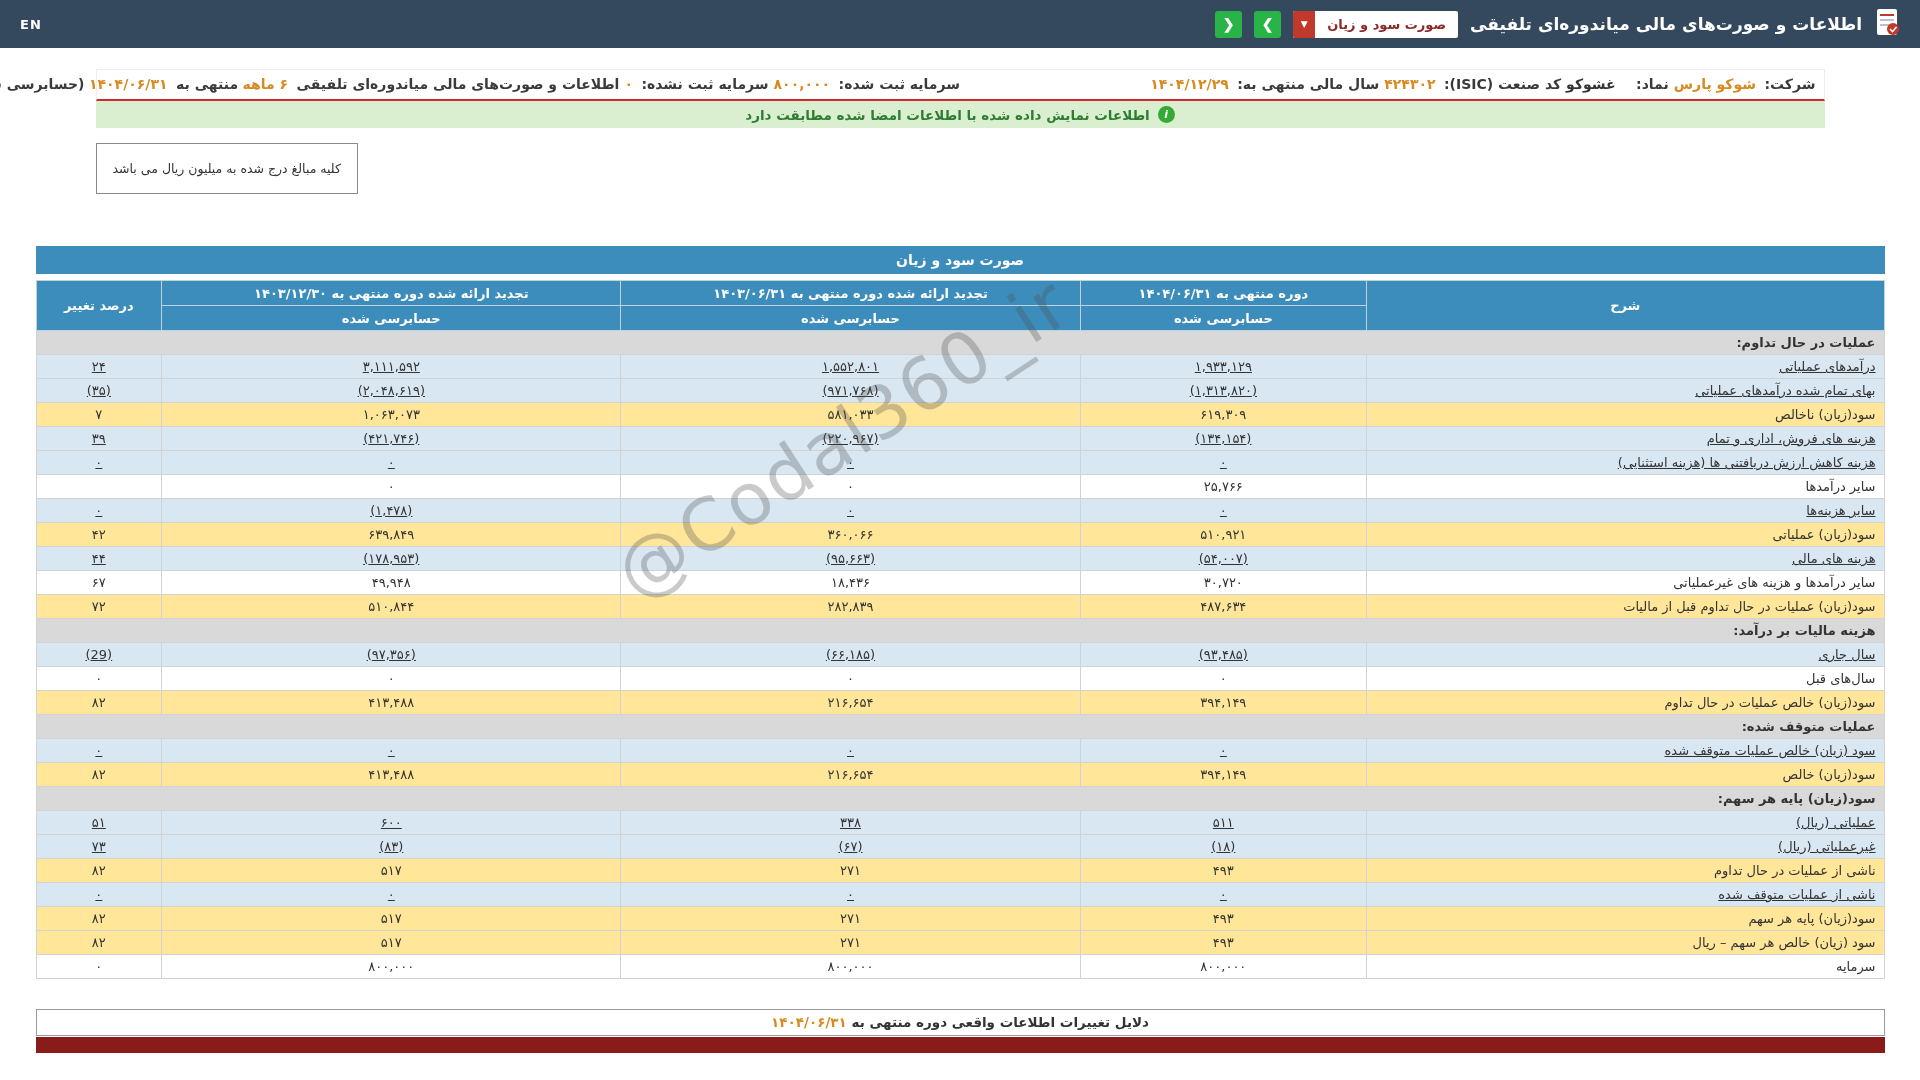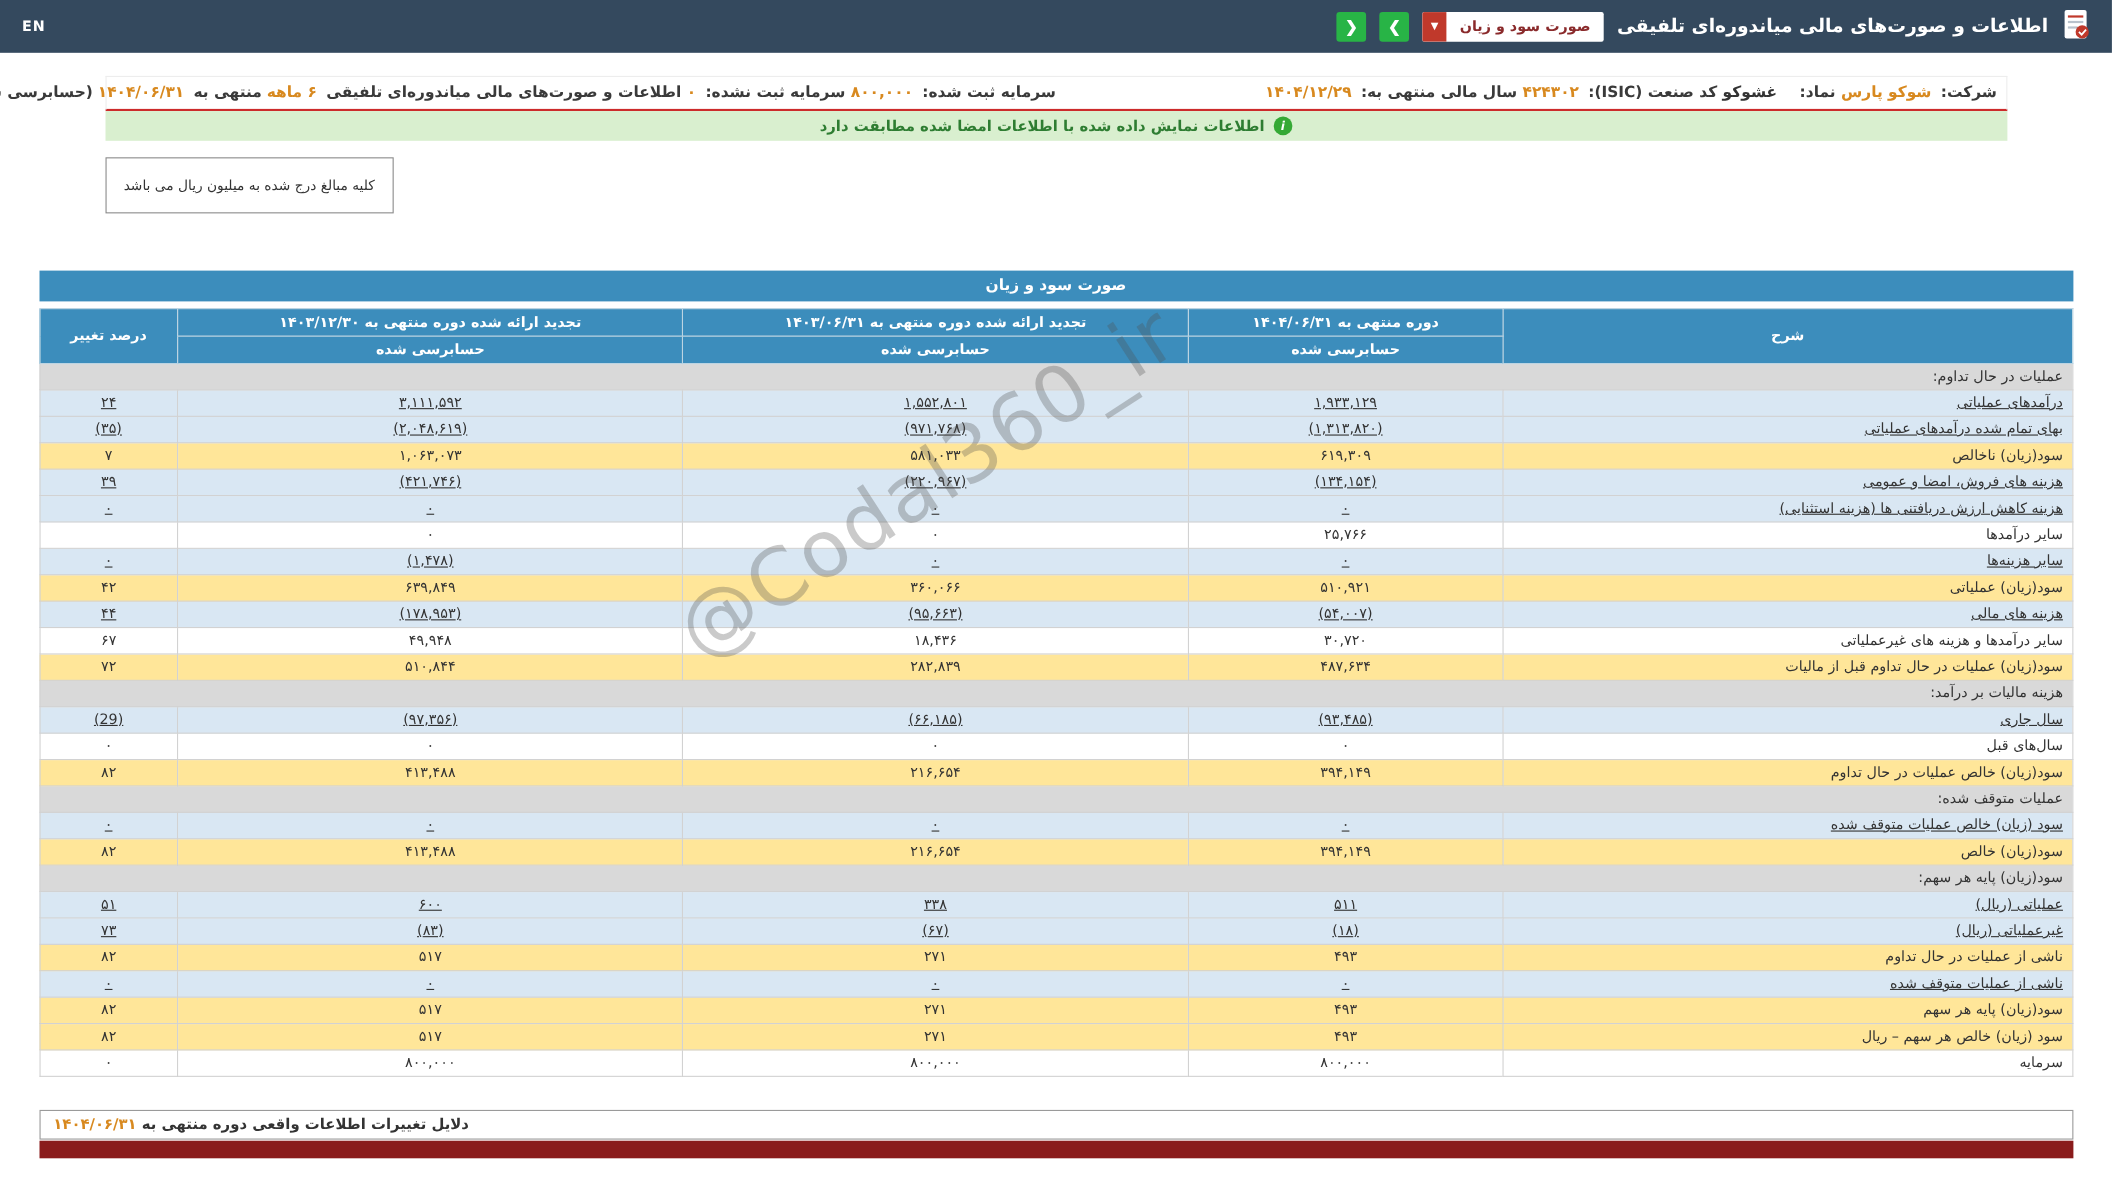--- a/index.html
+++ b/index.html
@@ -47,29 +47,29 @@
   table.pl { width:100%; border-collapse:collapse; table-layout:fixed; }
   table.pl th { background:#3c8dbc; color:#fff; font-weight:bold; font-size:13px;
                 border:1px solid #bcd4e2; height:25px; padding:0 4px; }
   table.pl td { font-size:13px; height:24px; border:1px solid #d2d2d2; padding:0 8px; color:#333; }
   td.desc { text-align:right; }
   td.num  { text-align:center; }
   td.neg, .neg { color:#c00000; }
   tr.blue   td { background:#d9e7f3;text-decoration:underline; }
   tr.yellow td { background:#ffe699; }
   tr.white  td { background:#ffffff; }
-  tr.section td { background:#d9d9d9; font-weight:normal;margin-top:32px; }
+  tr.section td { background:#d9d9d9; font-weight:bold;margin-top:32px; }
 
   .watermark { position:absolute; top:150px; left:545px; direction:ltr;
                transform:rotate(-33deg); font-size:72px; font-weight:500; letter-spacing:2px;
                color:rgba(80,80,80,0.30); pointer-events:none; white-space:nowrap; }
 
   
   .reasons-bar { width:1849px; margin:30px auto 0; border:1px solid #9a9a9a; padding:4px 12px;
-                 font-size:13.5px; font-weight:bold; color:#333; text-align:left; height:27px; }
+                 font-size:13.5px; font-weight:bold; color:#333; text-align:center; height:27px; }
   .reasons-bar .orange { color:#d8891f; }
   .footer-ticker { width:1849px; margin:1px auto 0; background:#8a1b1b; height:16px;
                    display:flex; align-items:flex-start; gap:28px; padding:4px 34px 0; overflow:hidden; }
 </style>
 </head>
 <body>
 
 <header class="top-bar">
   <div class="tb-group">
     <span>
@@ -191,21 +191,21 @@
           <td class="num neg">(۳۵)</td>
         </tr>
         <tr class="yellow">
           <td class="desc">سود(زیان) ناخالص</td>
           <td class="num">۶۱۹,۳۰۹</td>
           <td class="num">۵۸۱,۰۳۳</td>
           <td class="num">۱,۰۶۳,۰۷۳</td>
           <td class="num">۷</td>
         </tr>
         <tr class="blue">
-          <td class="desc">هزینه های فروش، امضا و عمومی</td>
+          <td class="desc">هزینه های فروش، اداری و تمام</td>
           <td class="num neg">(۱۳۴,۱۵۴)</td>
           <td class="num neg">(۲۲۰,۹۶۷)</td>
           <td class="num neg">(۴۲۱,۷۴۶)</td>
           <td class="num">۳۹</td>
         </tr>
         <tr class="blue">
           <td class="desc">هزینه کاهش ارزش دریافتنی ها (هزینه استثنایی)</td>
           <td class="num">۰</td>
           <td class="num">۰</td>
           <td class="num">۰</td>

